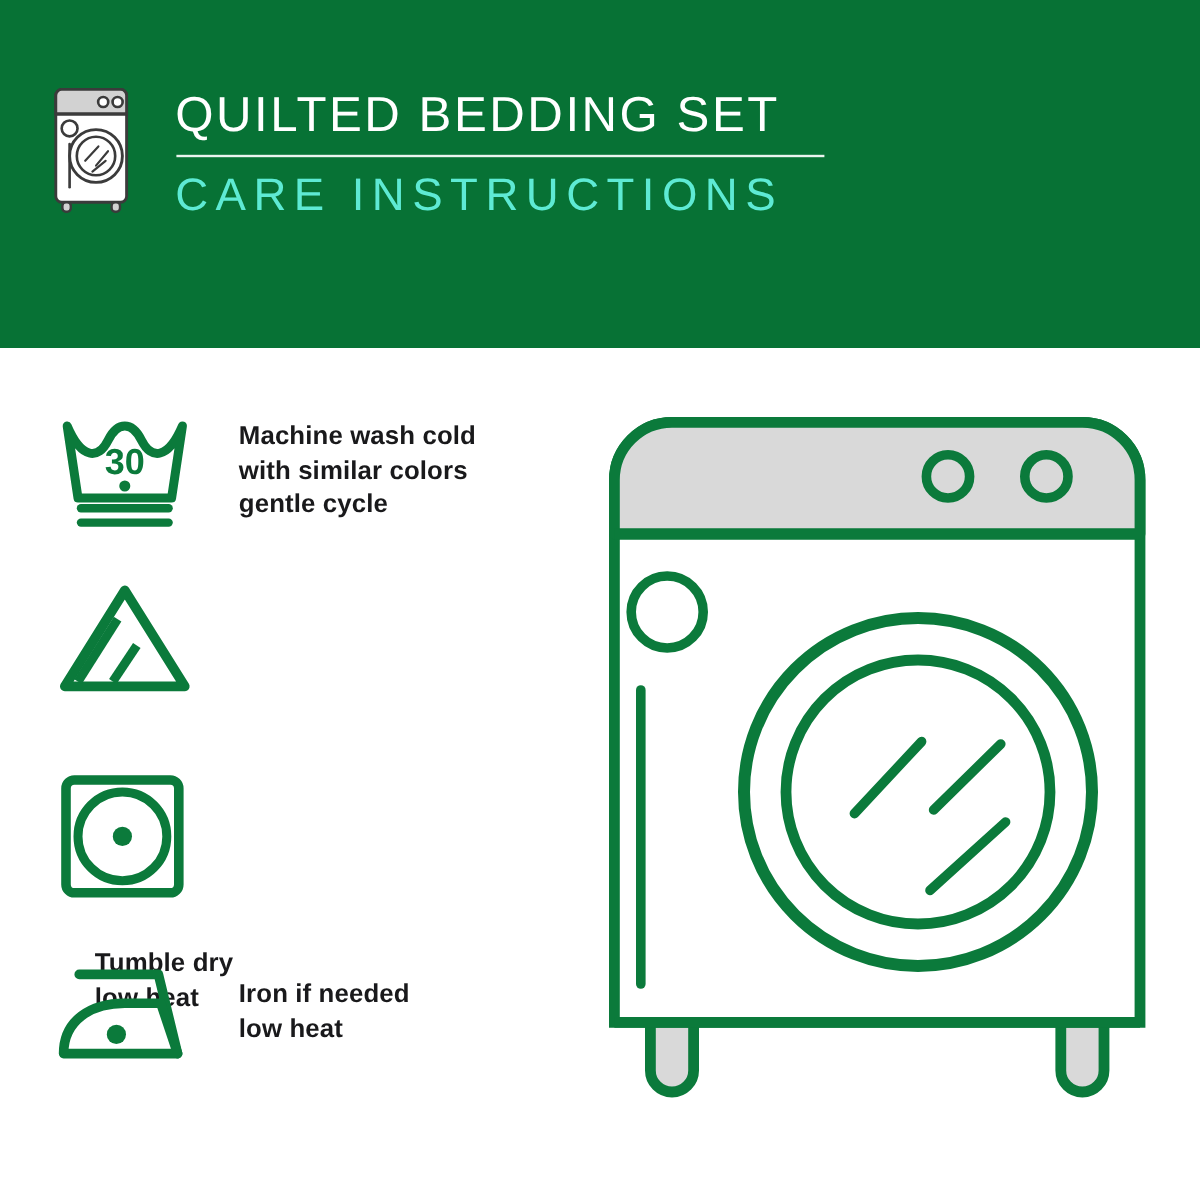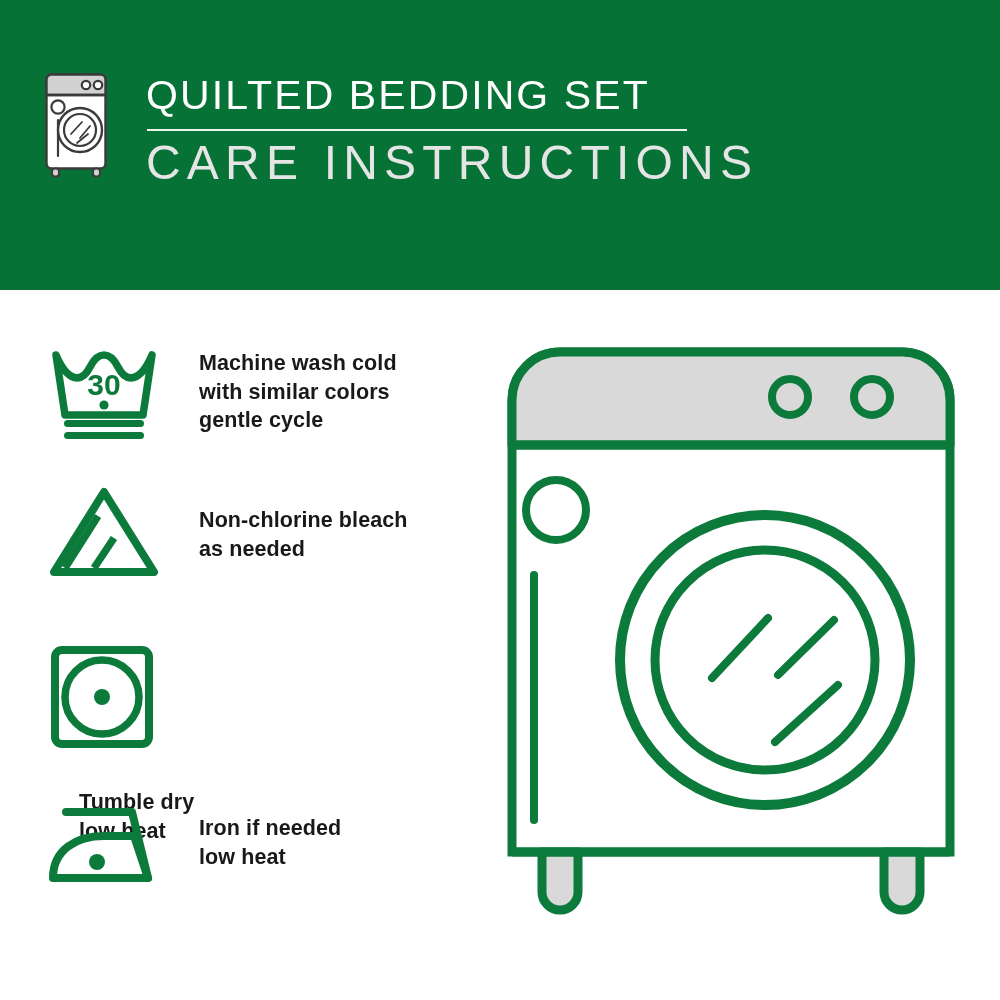--- a/index.html
+++ b/index.html
@@ -40,22 +40,22 @@
     white-space: nowrap;
   }
   .title-divider {
     width: 540px;
     height: 1.6px;
     background: #ffffff;
     opacity: 0.92;
     margin: 9px 0 9px 1px;
   }
   .title-sub {
-    color: #e5e5e5;
-    font-size: 48px;
+    color: #5eead4;
+    font-size: 38px;
     letter-spacing: 6.2px;
     font-weight: 400;
     line-height: 46px;
     white-space: nowrap;
   }
 
   
   .care-list {
     position: absolute;
     left: 0; top: 238px;
@@ -164,22 +164,20 @@
   </div>
 
   <div class="care-row care-row-1">
     <div class="care-icon">
       <svg viewBox="0 0 120 105" width="120" height="105">
         <path d="M56 12 L106 92 H6 Z" fill="none" stroke="#0b7a3b" stroke-width="8" stroke-linejoin="round"></path>
         <line x1="50" y1="36" x2="17" y2="88" stroke="#0b7a3b" stroke-width="7.5" stroke-linecap="butt"></line>
         <line x1="66" y1="58" x2="46" y2="88" stroke="#0b7a3b" stroke-width="7.5" stroke-linecap="butt"></line>
       </svg>
     </div>
-    <div class="care-text">Non-chlorine bleach
-as needed</div>
   </div>
 
   <div class="care-row care-row-2">
     <div class="care-icon">
       <svg viewBox="0 0 120 105" width="120" height="105">
         <rect x="7" y="6" width="94" height="94" rx="7" fill="none" stroke="#0b7a3b" stroke-width="8"></rect>
         <circle cx="54" cy="53" r="37" fill="none" stroke="#0b7a3b" stroke-width="7.5"></circle>
         <circle cx="54" cy="53" r="8" fill="#0b7a3b"></circle>
       </svg>
     </div>

